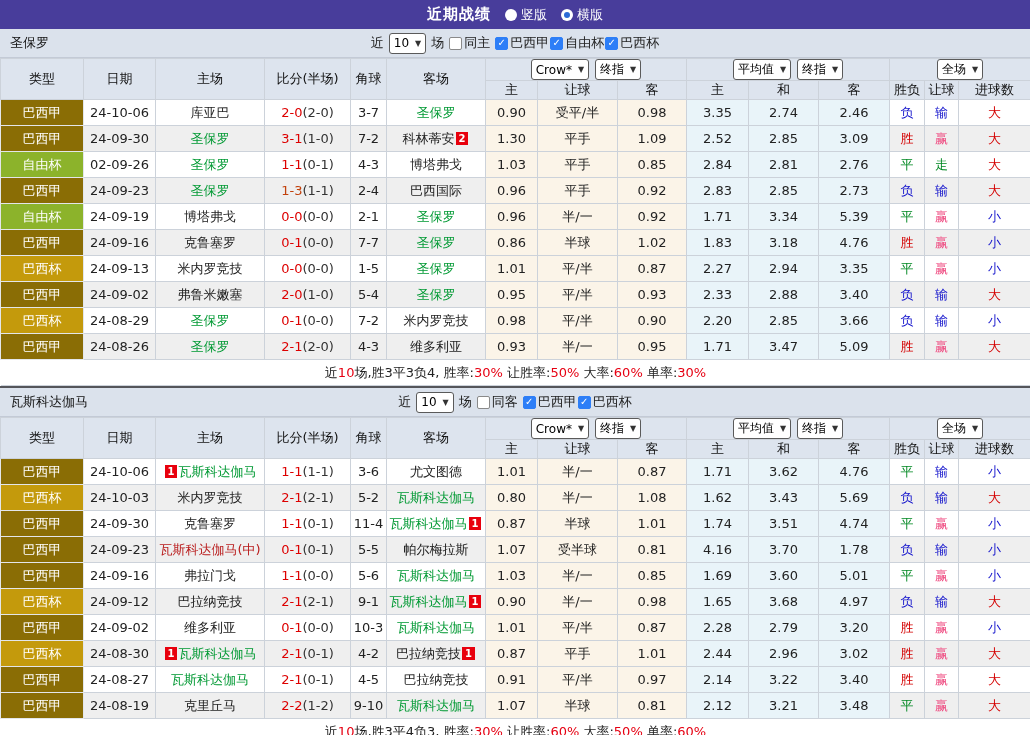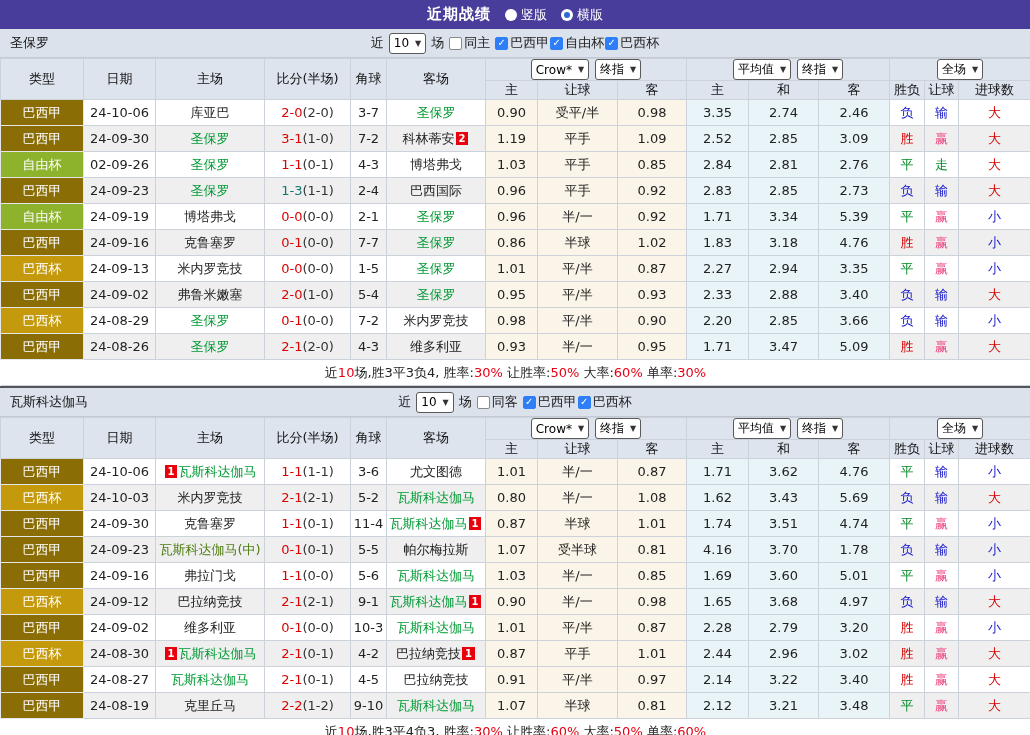--- a/index.html
+++ b/index.html
@@ -186,21 +186,21 @@
             <td style="color: rgb(20, 20, 204);">输</td>
             <td style="color: rgb(212, 0, 0);">大</td>
           </tr>
           <tr class="alt">
             <td class="lg" style="background: rgb(138, 109, 5);">巴西甲</td>
             <td>24-09-30</td>
             <td><span style="color: rgb(0, 153, 51);">圣保罗</span></td>
             <td><span style="color: rgb(221, 0, 0);">3-1</span><span class="score-half">(1-0)</span></td>
             <td>7-2</td>
             <td><span>科林蒂安</span><span class="badge" style="background: rgb(232, 0, 13);">2</span></td>
-            <td class="cream">1.19</td>
+            <td class="cream">1.30</td>
             <td class="cream">平手</td>
             <td class="cream">1.09</td>
             <td class="blue">2.52</td>
             <td class="blue">2.85</td>
             <td class="blue">3.09</td>
             <td style="color: rgb(212, 0, 0);">胜</td>
             <td style="color: rgb(239, 75, 129);">赢</td>
             <td style="color: rgb(212, 0, 0);">大</td>
           </tr>
           <tr>
@@ -217,21 +217,21 @@
             <td class="blue">2.81</td>
             <td class="blue">2.76</td>
             <td style="color: rgb(0, 136, 34);">平</td>
             <td style="color: rgb(0, 136, 34);">走</td>
             <td style="color: rgb(212, 0, 0);">大</td>
           </tr>
           <tr class="alt">
             <td class="lg" style="background: rgb(138, 109, 5);">巴西甲</td>
             <td>24-09-23</td>
             <td><span style="color: rgb(0, 153, 51);">圣保罗</span></td>
-            <td><span style="color: #0f766e;">1-3</span><span class="score-half">(1-1)</span></td>
+            <td><span style="color: #c2410c;">1-3</span><span class="score-half">(1-1)</span></td>
             <td>2-4</td>
             <td><span>巴西国际</span></td>
             <td class="cream">0.96</td>
             <td class="cream">平手</td>
             <td class="cream">0.92</td>
             <td class="blue">2.83</td>
             <td class="blue">2.85</td>
             <td class="blue">2.73</td>
             <td style="color: rgb(20, 20, 204);">负</td>
             <td style="color: rgb(20, 20, 204);">输</td>
@@ -493,21 +493,21 @@
             <td class="blue">1.74</td>
             <td class="blue">3.51</td>
             <td class="blue">4.74</td>
             <td style="color: rgb(0, 136, 34);">平</td>
             <td style="color: rgb(239, 75, 129);">赢</td>
             <td style="color: rgb(20, 20, 204);">小</td>
           </tr>
           <tr class="alt">
             <td class="lg" style="background: rgb(138, 109, 5);">巴西甲</td>
             <td>24-09-23</td>
-            <td><span style="color: #4d7c0f;">瓦斯科达伽马(中)</span></td>
+            <td><span style="color: #b91c1c;">瓦斯科达伽马(中)</span></td>
             <td><span style="color: rgb(221, 0, 0);">0-1</span><span class="score-half">(0-1)</span></td>
             <td>5-5</td>
             <td><span>帕尔梅拉斯</span></td>
             <td class="cream">1.07</td>
             <td class="cream">受半球</td>
             <td class="cream">0.81</td>
             <td class="blue">4.16</td>
             <td class="blue">3.70</td>
             <td class="blue">1.78</td>
             <td style="color: rgb(20, 20, 204);">负</td>

